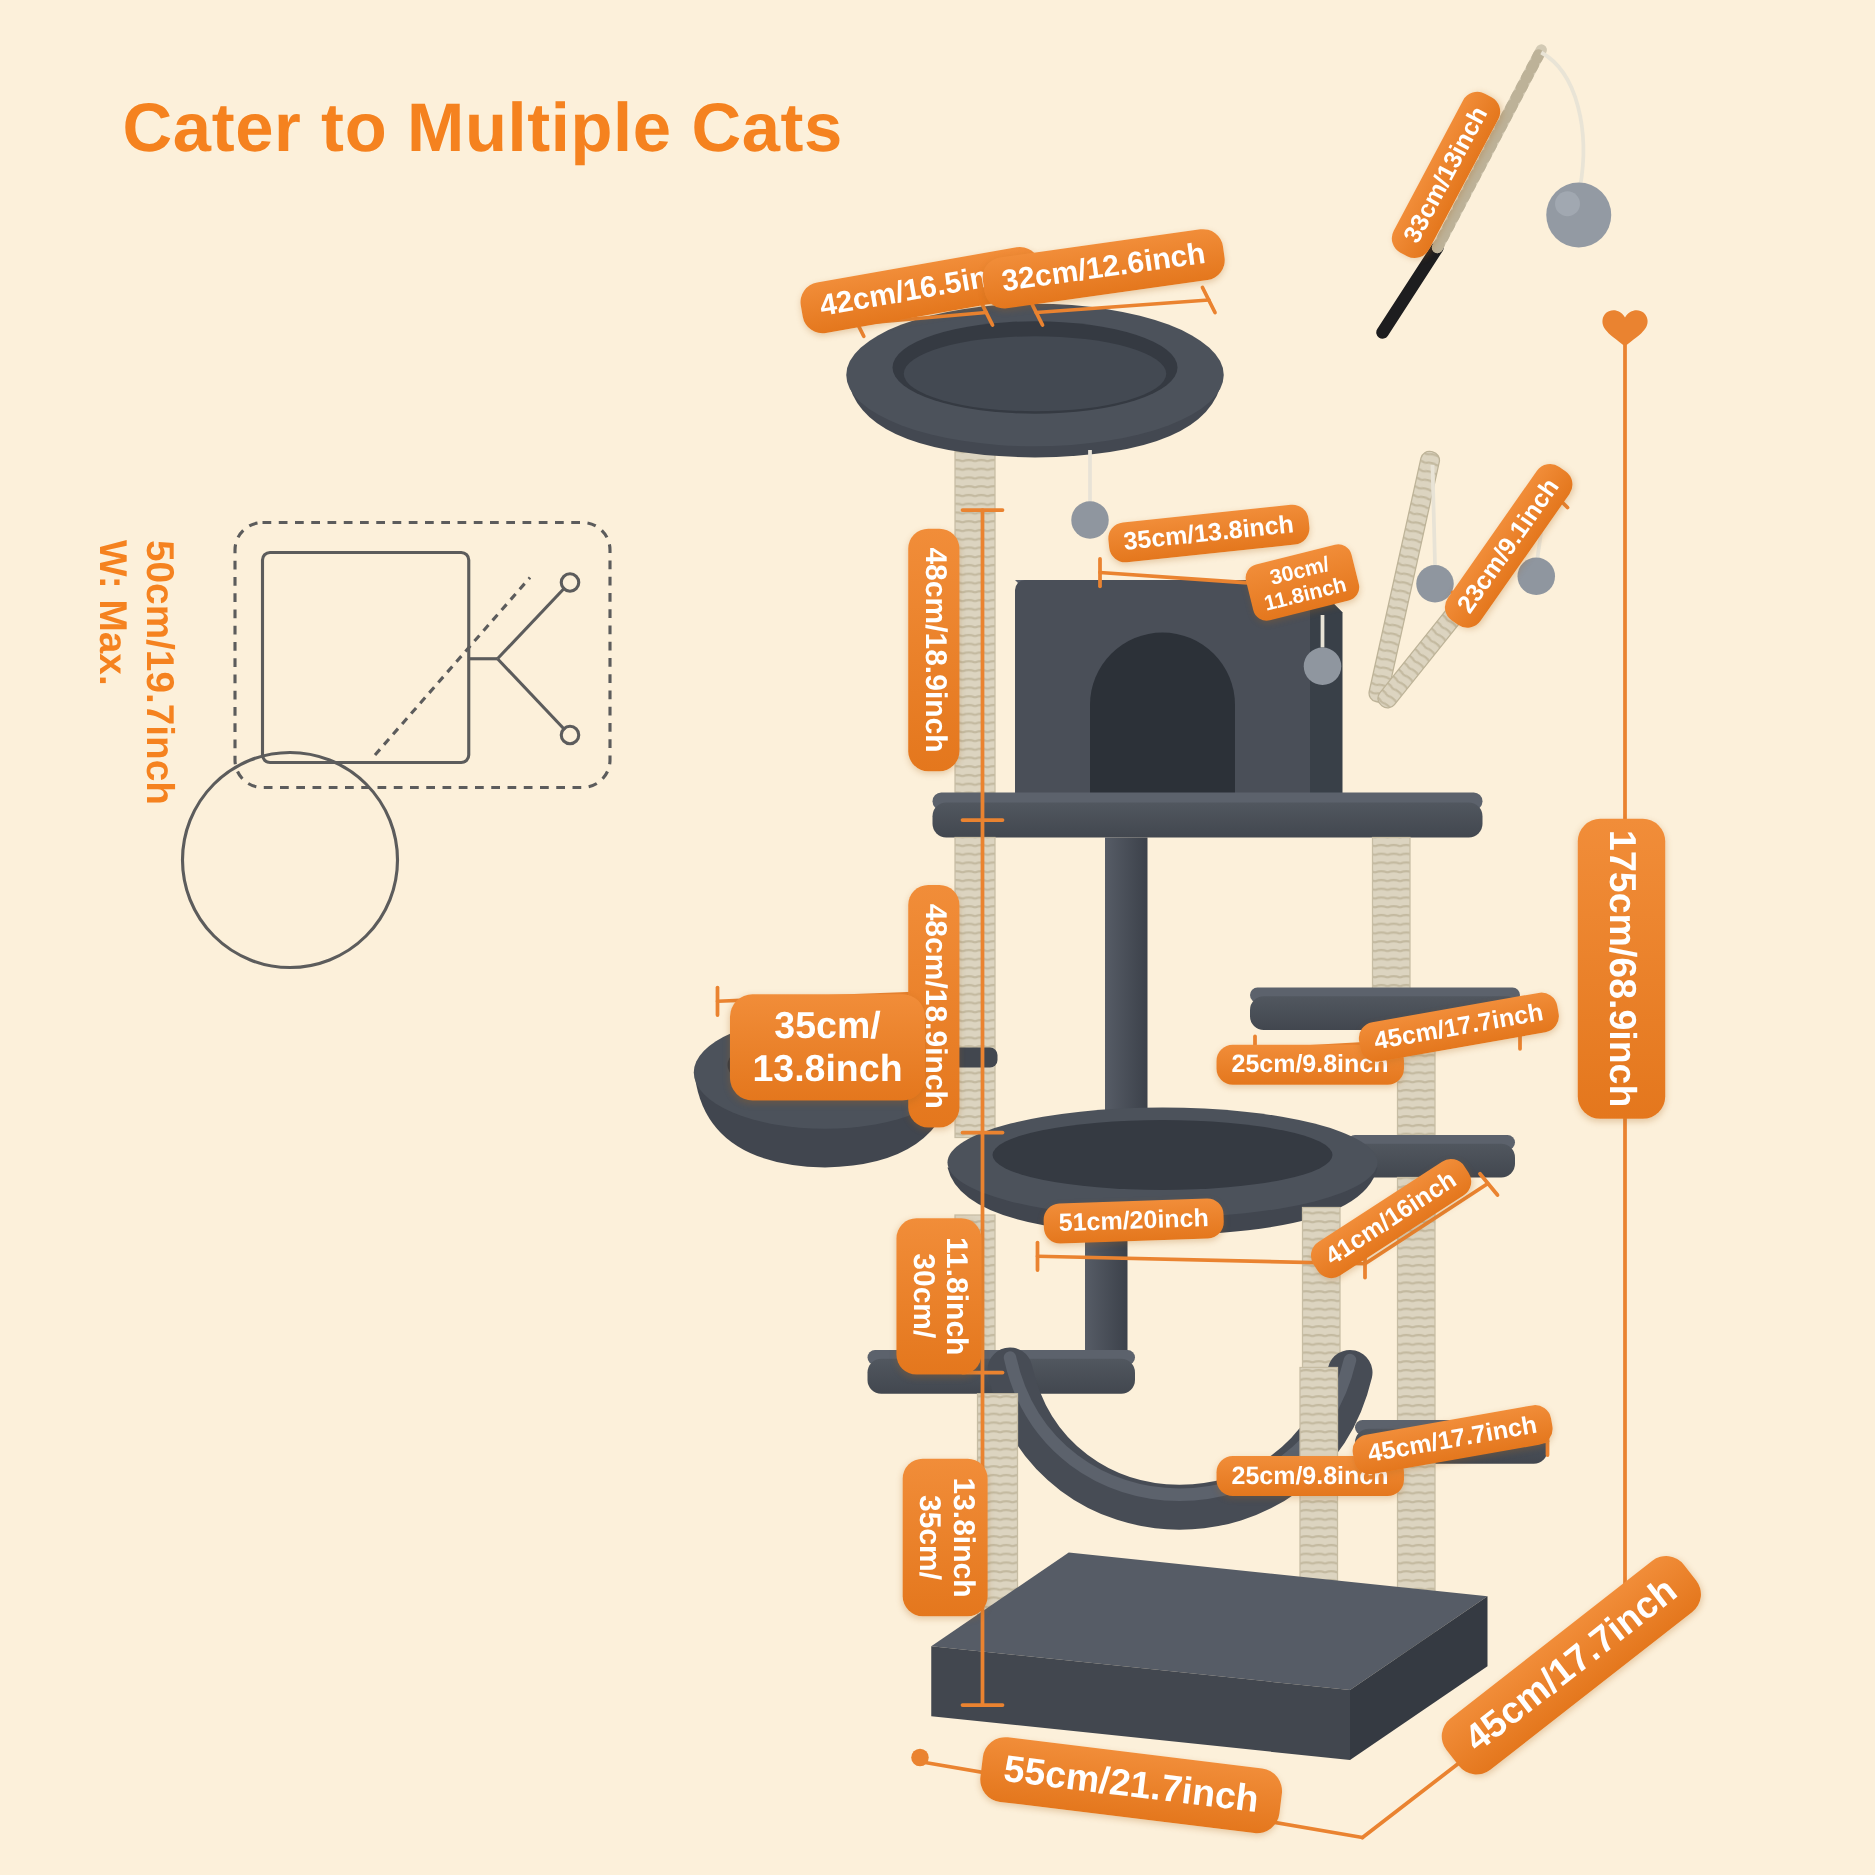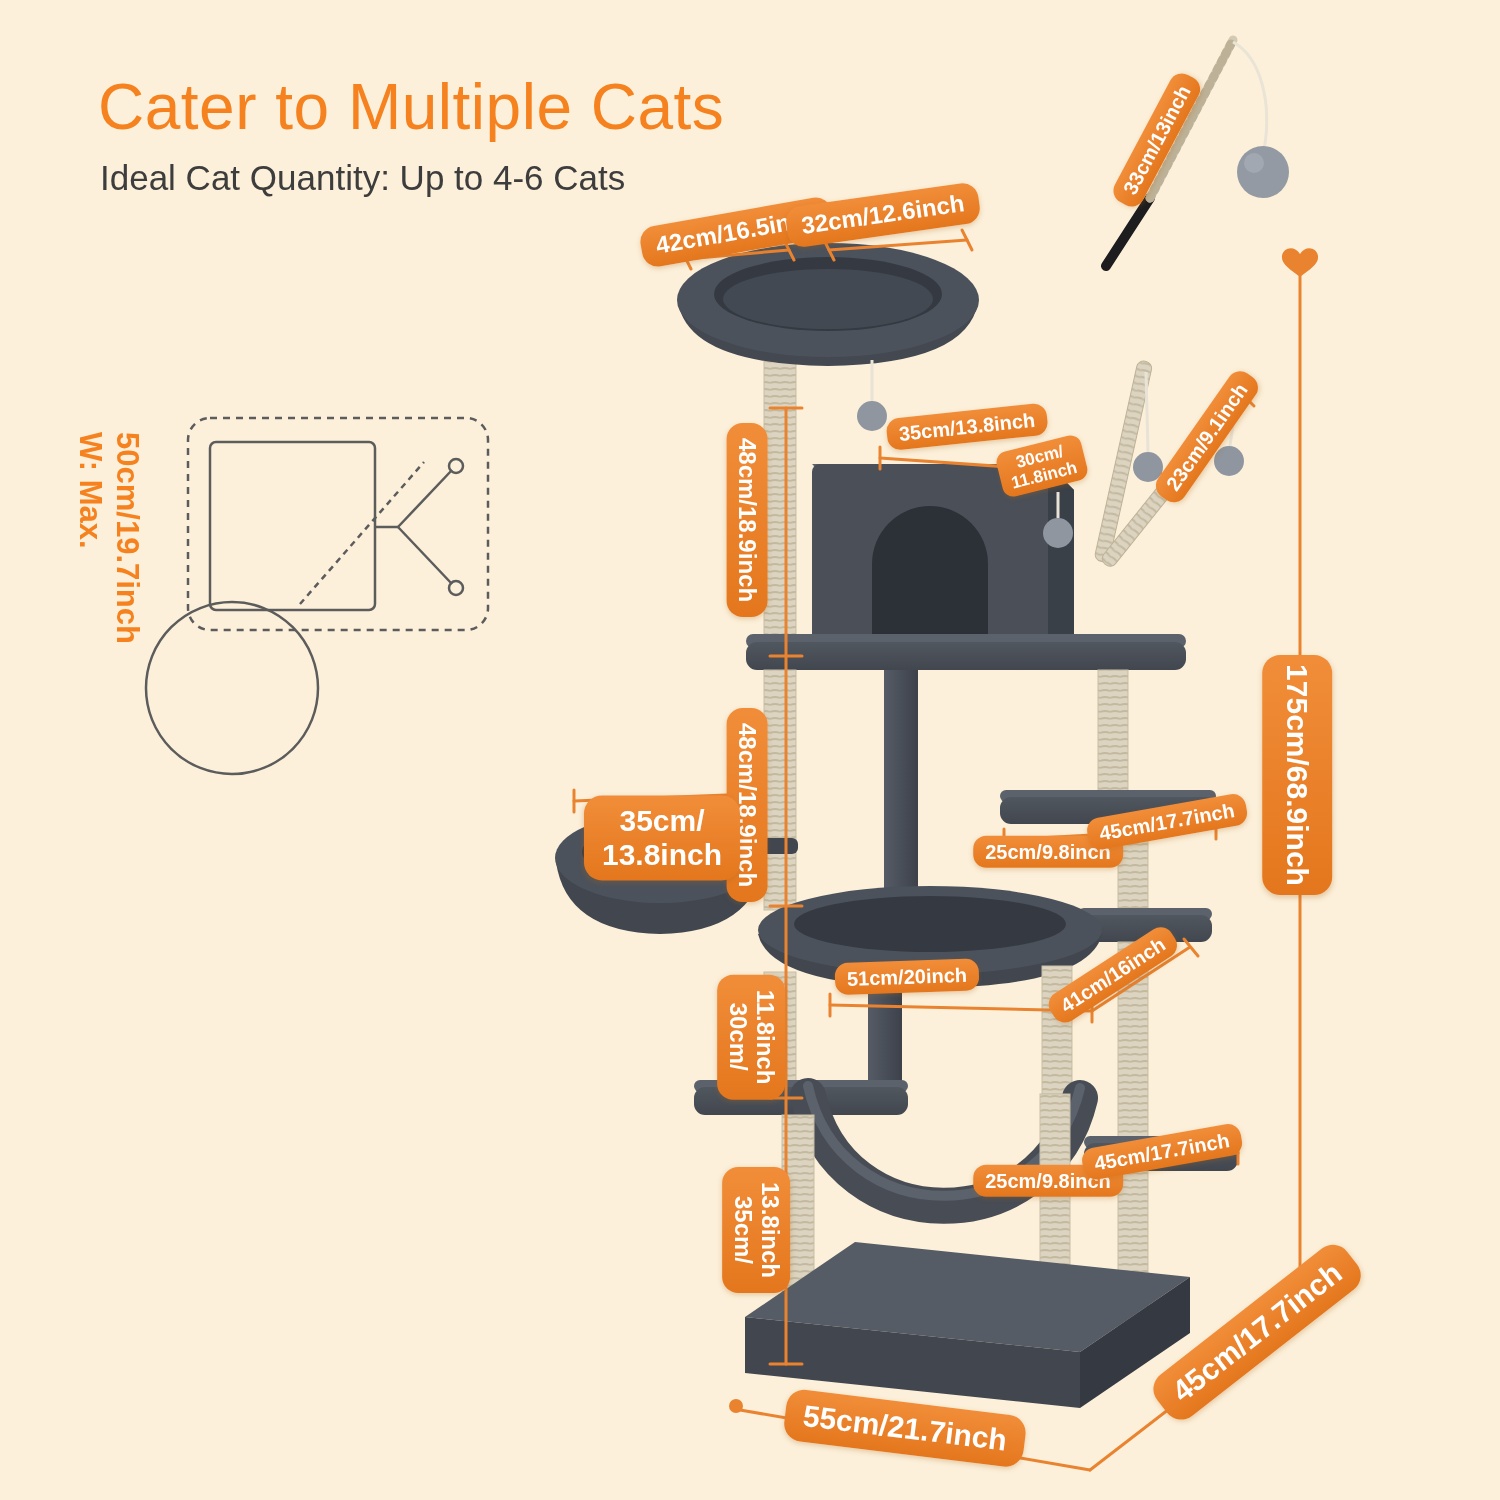--- a/index.html
+++ b/index.html
@@ -1,20 +1,20 @@
 <!DOCTYPE html>
 <html><head>
 <meta charset="utf-8">
 <style>
   *{margin:0;padding:0;box-sizing:border-box}
   html,body{background:#fcf0da}
   body{font-family:"Liberation Sans",sans-serif}
   .canvas{position:relative;width:1500px;height:1500px;background:#fcf0da;overflow:hidden}
   svg.scene{position:absolute;left:0;top:0}
-  .title{position:absolute;left:98px;top:70px;font-size:64px;font-weight:400;color:#f5821f;letter-spacing:.5px}
+  .title{position:absolute;left:98px;top:70px;font-size:55px;font-weight:700;color:#f5821f;letter-spacing:.5px}
   .subtitle{position:absolute;left:100px;top:158px;font-size:35px;color:#3d3d3d;font-weight:500}
   .spec-l{position:absolute;left:338px;top:382px;transform:translate(-50%,-50%);font-size:34px;font-weight:800;color:#f5821f;white-space:nowrap}
   .spec-w{position:absolute;left:72px;top:432px;writing-mode:vertical-lr;font-size:31px;font-weight:800;color:#f5821f;line-height:1.2}
   .spec-w span{display:block;white-space:nowrap}
   .badge{position:absolute;background:linear-gradient(180deg,#f18d39,#e4771d);color:#fff;font-weight:700;
          font-size:24px;line-height:1.12;padding:7px 15px;border-radius:16px;text-align:center;white-space:nowrap;
          transform:translate(-50%,-50%) rotate(var(--rot,0deg));box-shadow:0 2px 5px rgba(170,100,30,.28)}
   .badge span{display:block}
   .badge.v{writing-mode:vertical-lr;padding:15px 7px}
   .badge.sm{font-size:20px;padding:5px 12px;border-radius:13px}
@@ -170,21 +170,20 @@
       <line x1="1300" y1="276" x2="1300" y2="1282"></line>
       <line x1="740" y1="1410" x2="1090" y2="1470"></line>
       <line x1="1090" y1="1470" x2="1344" y2="1274"></line>
     </g>
     <path d="M1300,254 c-5,-9 -17,-7 -18,2 c-1,8 8,13 18,21 c10,-8 19,-13 18,-21 c-1,-9 -13,-11 -18,-2 Z" fill="#ea8330"></path>
     <circle cx="736" cy="1406" r="7" fill="#ea8330"></circle>
     <circle cx="1348" cy="1271" r="7" fill="#ea8330"></circle>
   </svg>
 
   <div class="title">Cater to Multiple Cats</div>
-  <div class="subtitle">Ideal Cat Quantity: Up to 4-6 Cats</div>
 
   <div class="spec-w">
     <span>W: Max.</span>
     <span>50cm/19.7inch</span>
   </div>
 
   <div class="badge" style="left:737px;top:232px;--rot:-10deg">42cm/16.5inch</div>
   <div class="badge" style="left:883px;top:215px;--rot:-8deg">32cm/12.6inch</div>
   <div class="badge sm" style="left:1157px;top:140px;--rot:-62deg">33cm/13inch</div>
   <div class="badge sm" style="left:967px;top:427px;--rot:-6deg">35cm/13.8inch</div>

